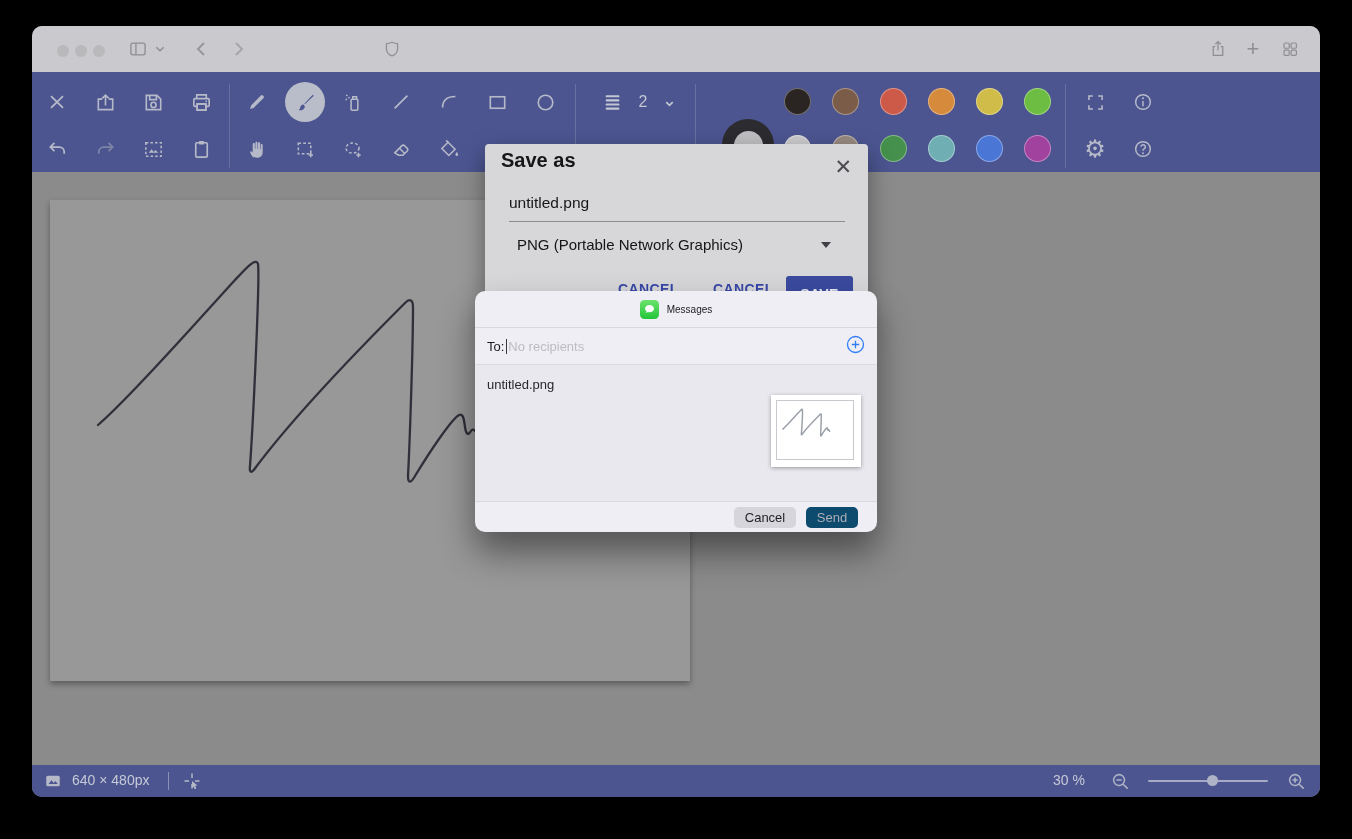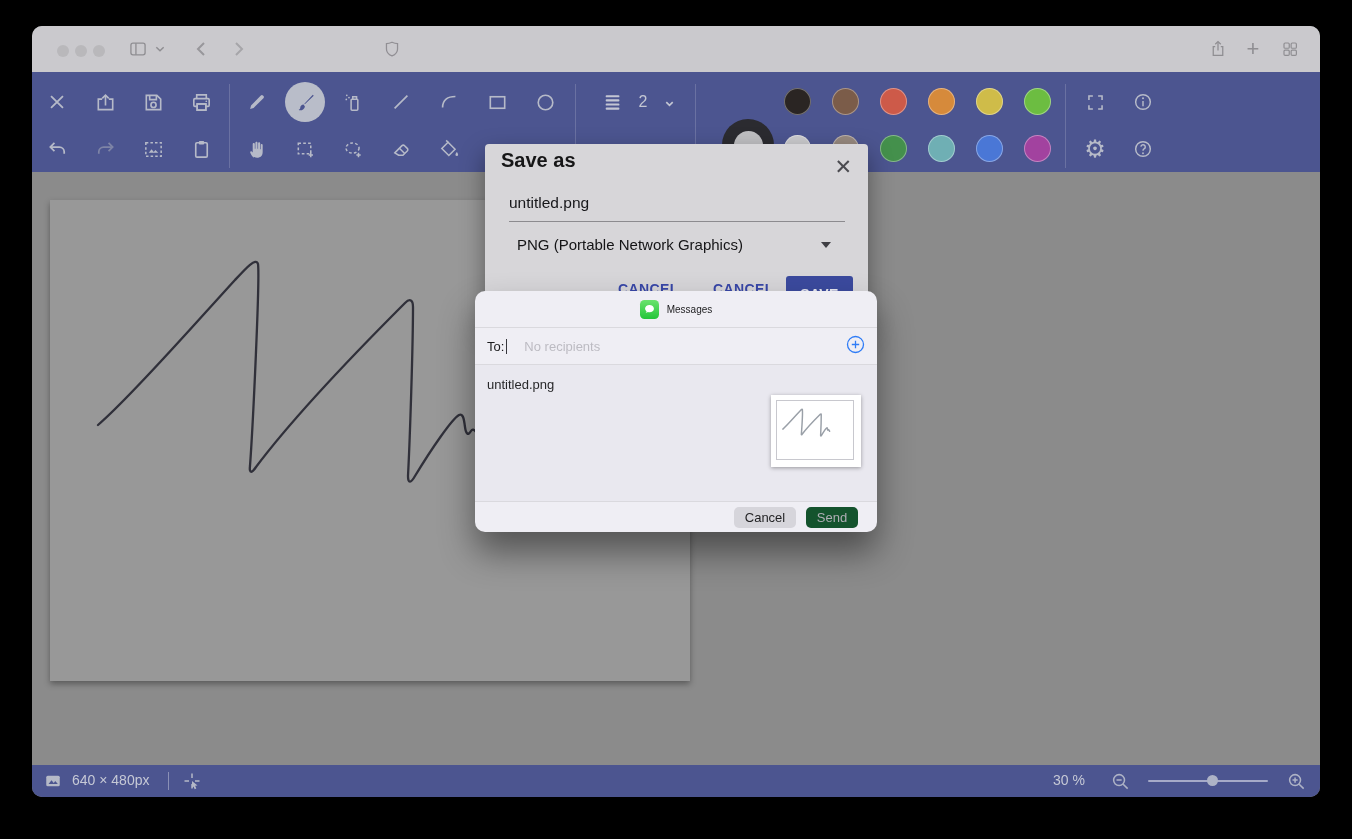--- a/index.html
+++ b/index.html
@@ -51,32 +51,32 @@
   
   #sheet{position:absolute;left:443px;top:265px;width:402px;height:241px;background:#efeef4;border-radius:10px;
     box-shadow:0 20px 35px rgba(0,0,0,.45);z-index:10;overflow:hidden;}
   #sheet-head{height:36px;display:flex;align-items:center;justify-content:center;gap:8px;}
   #msg-icon{width:19px;height:19px;border-radius:4.5px;background:linear-gradient(#6ae36d,#24c53a);
     display:flex;align-items:center;justify-content:center;}
   #sheet-head .app{font-size:10px;color:#1c1c1e;}
   #torow{height:36px;border-top:1px solid #dad9de;border-bottom:1px solid #dad9de;display:flex;align-items:center;padding:0 12px;}
   #torow .lbl{font-size:13px;color:#1c1c1e;}
   #torow .caret{width:1px;height:15px;background:#36363c;margin:0 1px 0 2px;}
-  #torow .ph{font-size:13px;color:#bcbbc2;padding-left:16px;}
+  #torow .ph{font-size:13px;color:#bcbbc2;}
   #torow .plus{margin-left:auto;}
   #sheet-body{height:136px;background:#e9e8ef;position:relative;}
   #sheet-body .fname{position:absolute;left:12px;top:12px;font-size:13px;color:#28282a;}
   #thumb{position:absolute;right:16px;top:30px;width:80px;height:62px;background:#fff;padding:5px;
     box-shadow:0 1px 4px rgba(0,0,0,.35);}
   #thumb .in{width:78px;height:60px;border:1px solid #c8c8ce;box-sizing:border-box;overflow:hidden;}
   #sheet-foot{height:30px;border-top:1px solid #dad9de;display:flex;align-items:center;justify-content:flex-end;
     gap:10px;padding-right:19px;}
   .pill{height:21px;border-radius:5px;font-size:13px;display:flex;align-items:center;justify-content:center;}
   #btn-cancel2{width:62px;background:#d6d5db;color:#1f1f21;}
-  #btn-send{width:52px;background:#14532d;color:#aeadb4;}
+  #btn-send{width:52px;background:#0c4a6e;color:#aeadb4;}
   
   #statusbar{position:absolute;left:0;bottom:0;width:100%;height:32px;background:#4c5590;color:#c6c9d6;font-size:14px;}
   #statusbar .sdiv{position:absolute;left:136px;top:7px;width:1px;height:18px;background:rgba(255,255,255,.35);}
   #ztrack{position:absolute;left:1116px;top:15px;width:120px;height:2px;background:rgba(255,255,255,.5);border-radius:1px;}
   #zthumb{position:absolute;left:1175px;top:10px;width:11px;height:11px;border-radius:50%;background:#aeb3c6;}
 </style>
 </head>
 <body>
 
 <div id="window">

